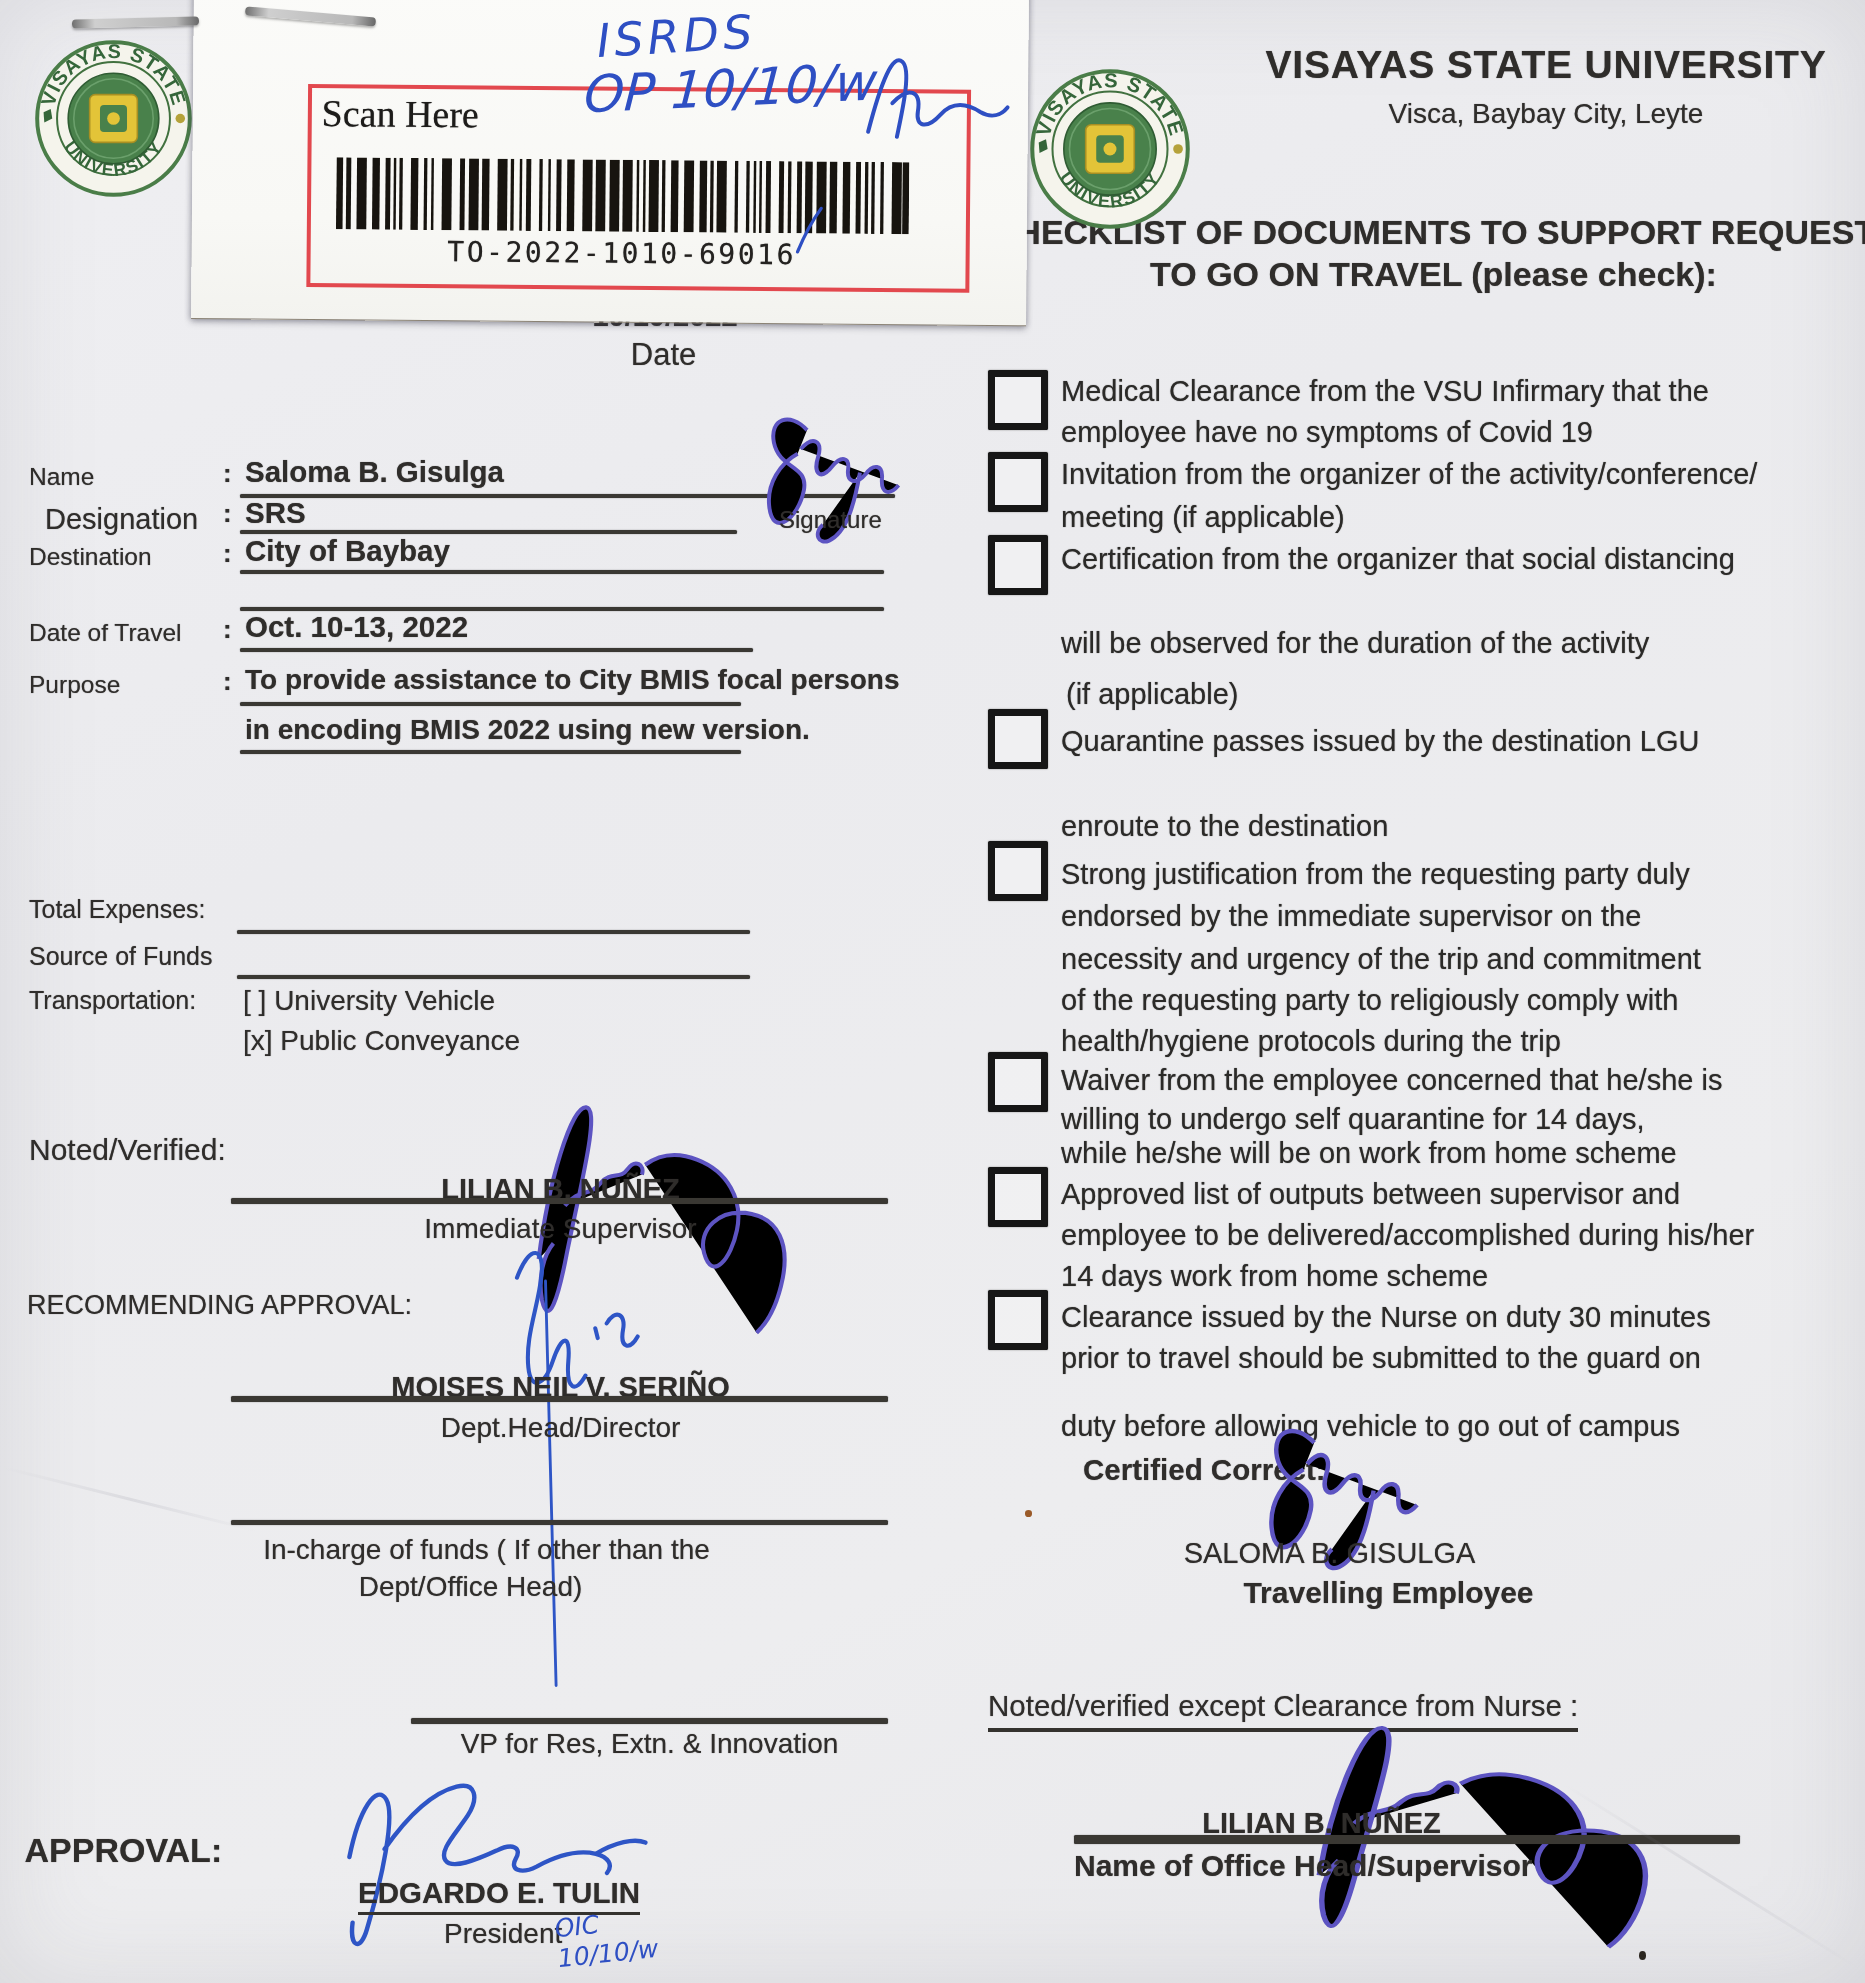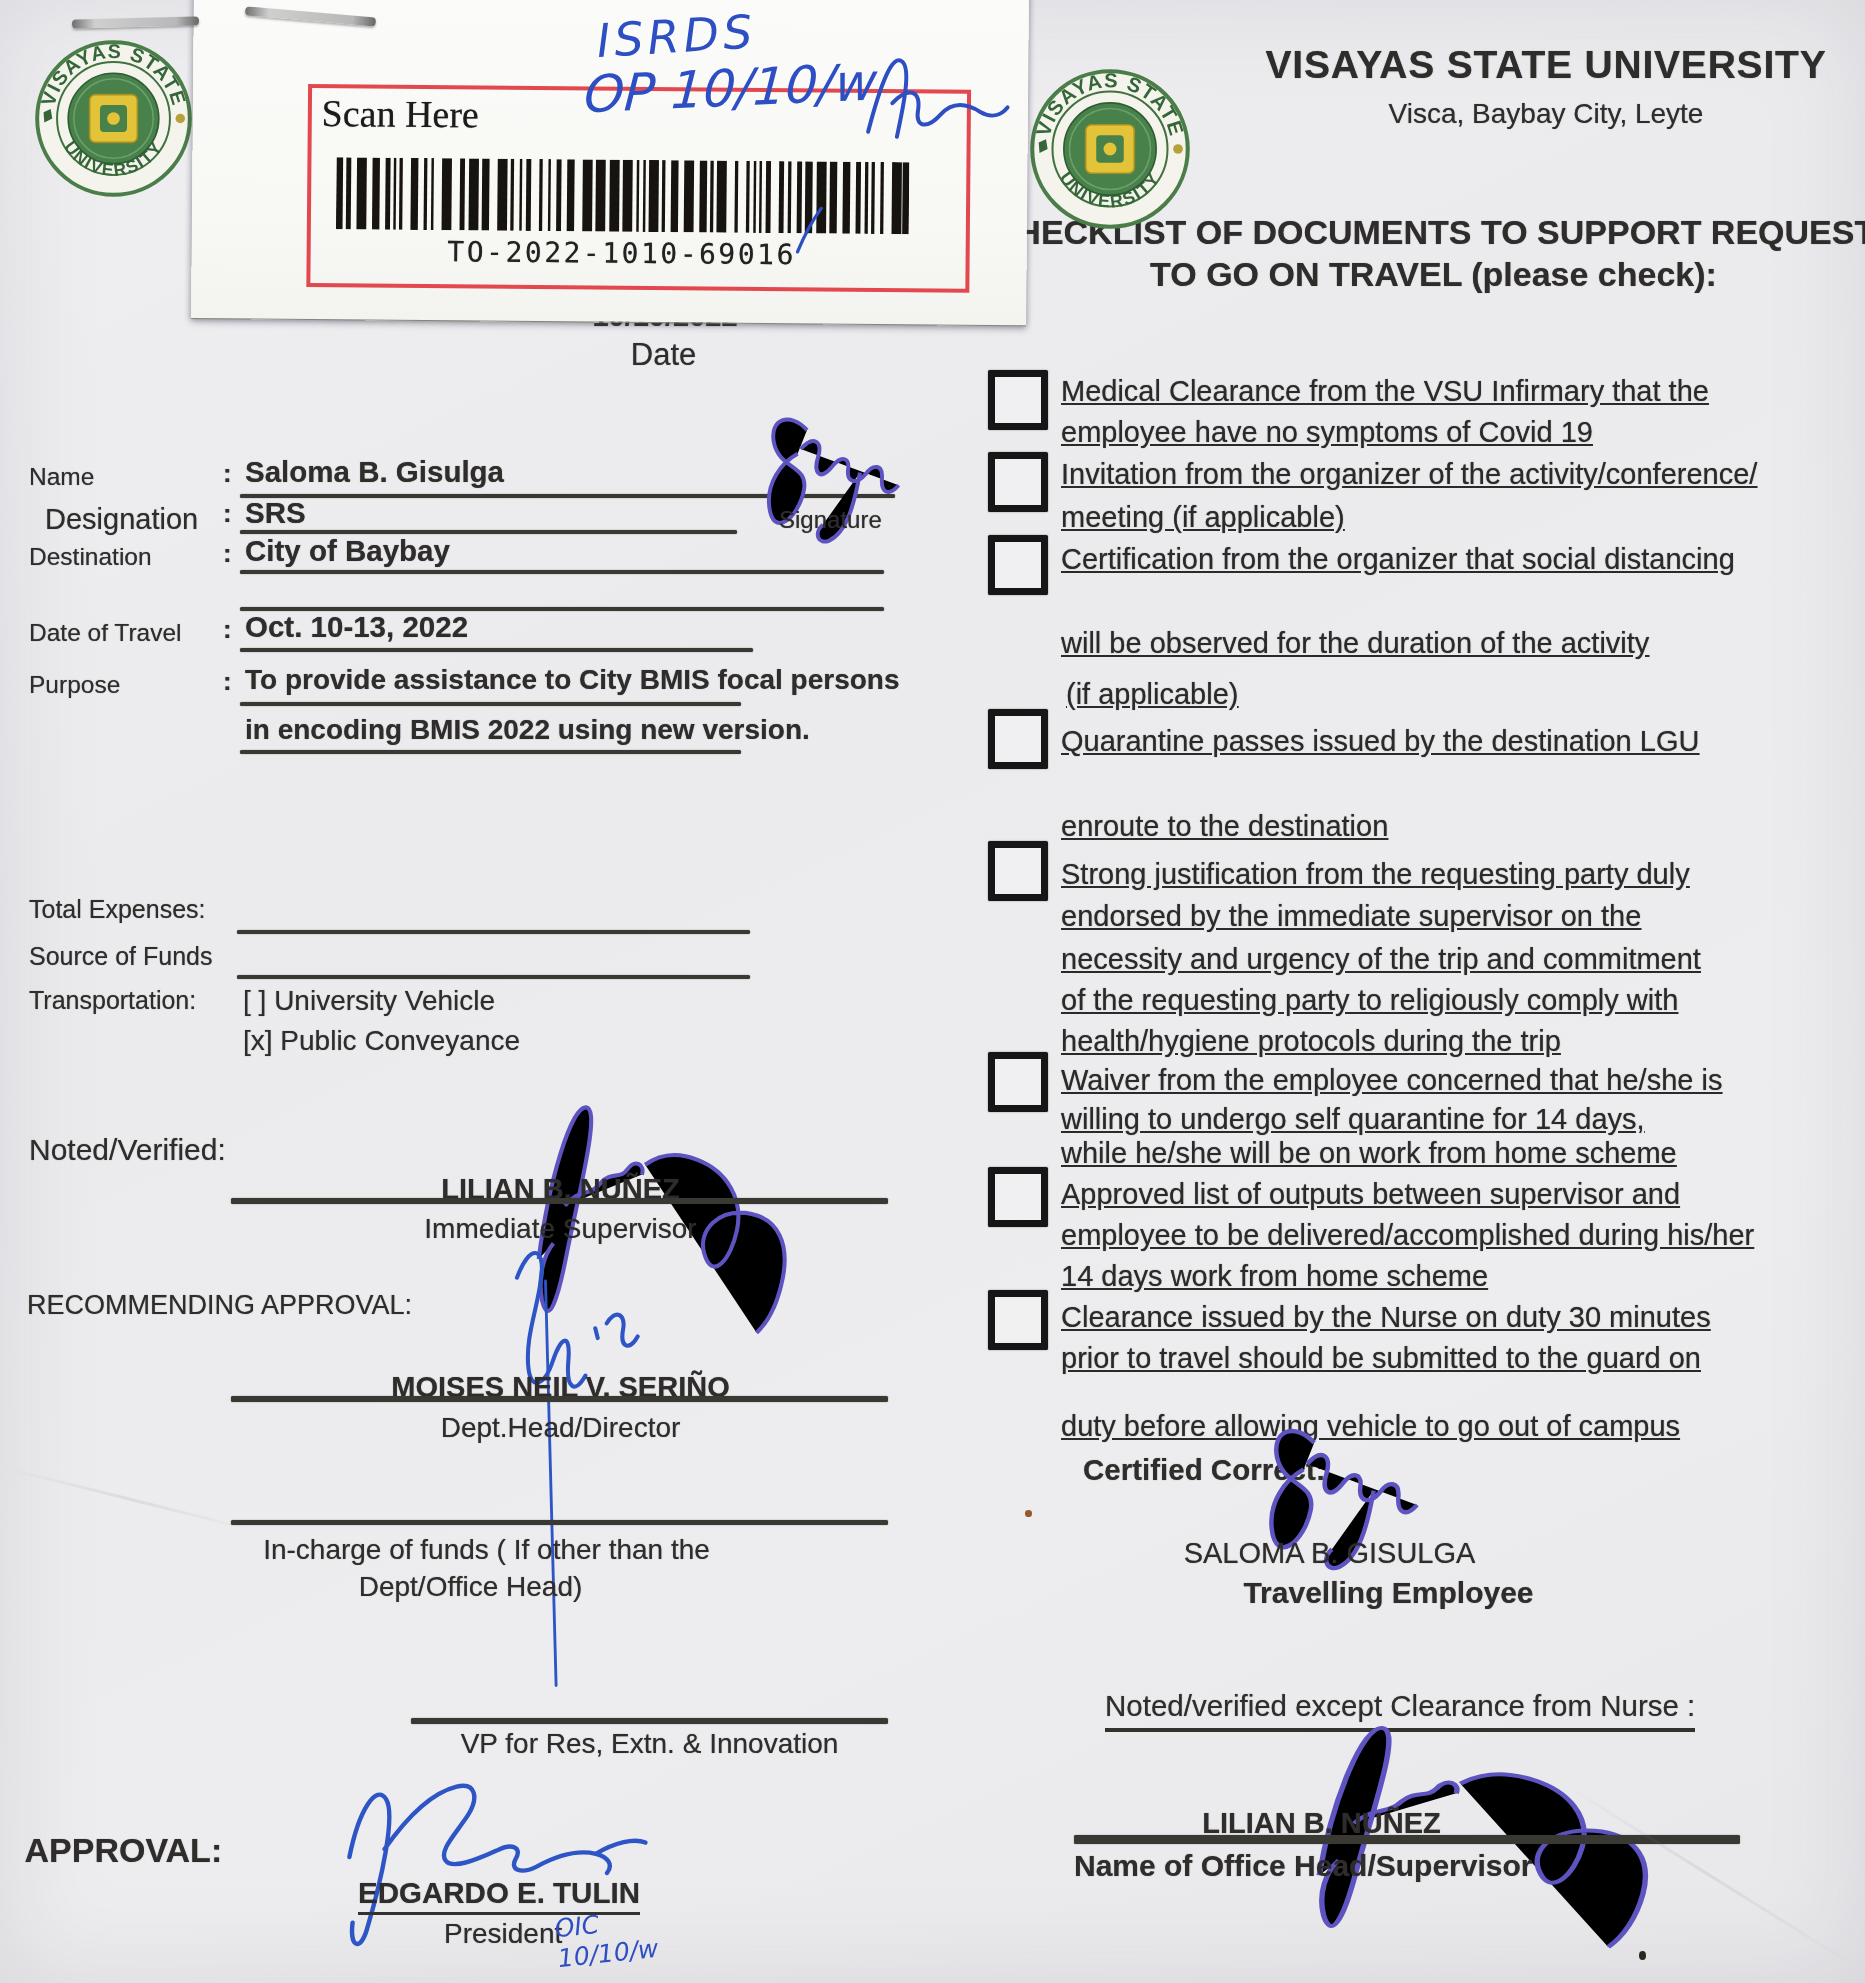--- a/index.html
+++ b/index.html
@@ -6,21 +6,21 @@
   body{width:1866px;height:1984px;overflow:hidden;background:#dfdfe3;font-family:"Liberation Sans",sans-serif;}
   .paper{position:absolute;left:0;top:0;width:1866px;height:1984px;
     background:linear-gradient(155deg,#efeff2 0%,#ebebee 35%,#ededef 70%,#e8e8eb 100%);
     box-shadow:inset 0 0 98px rgba(120,120,135,.18);}
   .abs{position:absolute;}
   .t{color:#2f2d2b;text-shadow:0 0 1px rgba(47,45,43,.65);white-space:nowrap;}
   .b{font-weight:bold;}
   .ctr{text-align:center;}
   .ln{position:absolute;background:#3a3833;height:4.1px;border-radius:1.6px;box-shadow:0 0 1.2px rgba(30,30,30,.6);}
   .cb{position:absolute;width:46px;height:46px;border:7.4px solid #161616;background:rgba(250,250,250,.35);border-radius:1.6px;box-shadow:0 0 1.6px rgba(0,0,0,.5);}
-  .chkline{position:absolute;left:1061px;font-size:29px;color:#2b2a28;text-shadow:0 0 1.1px rgba(43,42,40,.7);white-space:nowrap;text-decoration:underline;}
+  .chkline{position:absolute;left:1061px;font-size:29px;color:#2b2a28;text-shadow:0 0 1.1px rgba(43,42,40,.7);white-space:nowrap;}
   .hand{font-family:"DejaVu Sans",sans-serif;font-style:italic;color:#2e4fc3;white-space:nowrap;}
   .sticker{position:absolute;left:194px;top:-18px;width:835px;height:336px;z-index:5;
     background:linear-gradient(180deg,#fbfbf9 0%,#f8f8f5 70%,#f3f3ef 100%);
     border-bottom:1.6px solid #8a8274;
     box-shadow:0 3.3px 6.5px rgba(70,70,85,.35),-2.5px 0 4.9px rgba(70,70,85,.20),2.5px 0 4.1px rgba(70,70,85,.15);
     transform:rotate(0.5deg);transform-origin:top left;}
   .redbox{position:absolute;left:115px;top:101px;width:655px;height:195px;border:4.1px solid #e2484e;}
   .staple{position:absolute;z-index:7;border-radius:4.1px;height:9px;
     background:linear-gradient(90deg,#6f6f6f,#cfcfcf 18%,#b8b8b8 82%,#686868);
     box-shadow:0 1.6px 2.5px rgba(0,0,0,.3);}
@@ -202,21 +202,21 @@
   <div class="chkline" style="top:1342px">prior to travel should be submitted to the guard on</div>
   <div class="chkline" style="top:1410px">duty before allowing vehicle to go out of campus</div>
 
   <div class="abs t b" style="left:1083px;top:1453px;font-size:29.5px">Certified Correct:</div>
   <svg class="sig" style="left:1227px;top:1418px" width="217" height="164" viewBox="0 0 240 185">
       <use href="#sig-gisulga-path"></use>
     </svg>
   <div class="abs t ctr" style="left:1125px;top:1537px;width:409px;font-size:29px">SALOMA B. GISULGA</div>
   <div class="abs t b ctr" style="left:1184px;top:1576px;width:409px;font-size:30px">Travelling Employee</div>
 
-  <div class="abs" style="left:1105px;top:1689px"><span class="t" style="font-size:29.5px;border-bottom:4.1px solid #34322e;padding-bottom:5.7px">Noted/verified except Clearance from Nurse :</span></div>
+  <div class="abs" style="left:988px;top:1689px"><span class="t" style="font-size:29.5px;border-bottom:4.1px solid #34322e;padding-bottom:5.7px">Noted/verified except Clearance from Nurse :</span></div>
   <svg class="sig" style="left:1191px;top:1704px" width="565" height="263" viewBox="0 0 520 330" preserveAspectRatio="none">
       <use href="#sig-nunez-path"></use>
     </svg>
   <div class="abs t b ctr" style="left:1117px;top:1807px;width:409px;font-size:29px">LILIAN B. NUÑEZ</div>
   <div class="ln" style="left:1074px;top:1835px;width:666px;height:9px"></div>
   <div class="abs t b" style="left:1074px;top:1849px;font-size:30px">Name of Office Head/Supervisor</div>
 
   <div class="sticker">
     <div class="abs hand" style="left:403px;top:23px;font-size:46px;letter-spacing:4.1px;transform:rotate(-4deg)">ISRDS</div>
     <div class="redbox">

